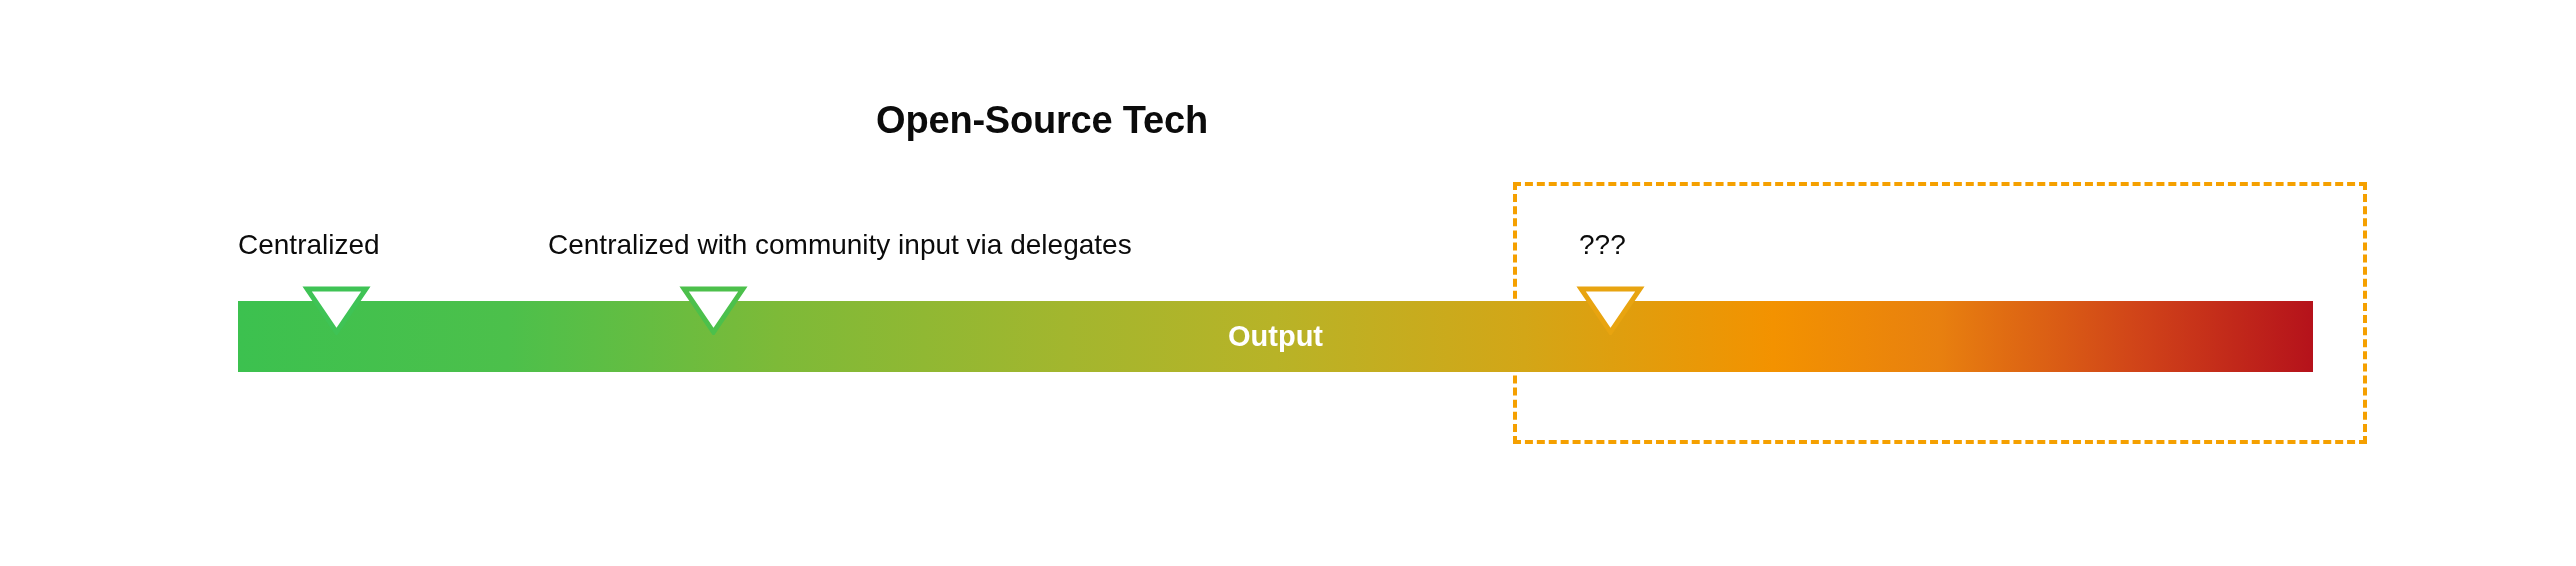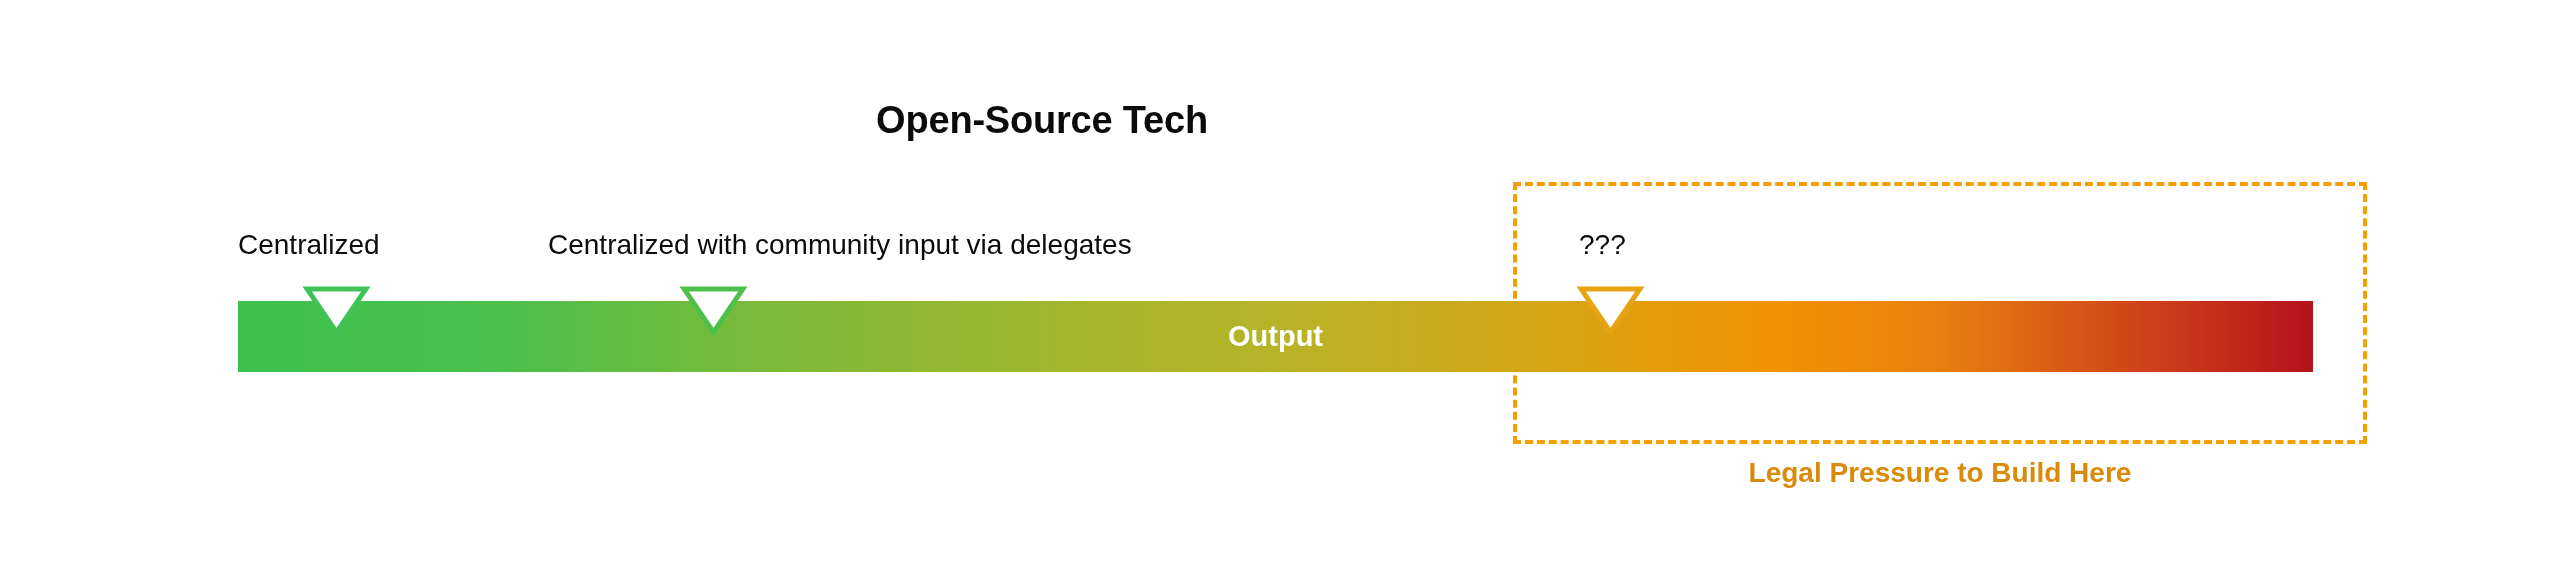--- a/index.html
+++ b/index.html
@@ -156,16 +156,15 @@
   </div>
   <div class="marker-label" id="marker-label-1" style="left: 511px; margin-left: 37px;">Centralized with community input via delegates</div>
 
   <div class="marker" id="marker-2" style="left: 1611px;">
     <svg viewBox="0 0 72 50">
       <polygon points="6,3 66,3 36,47" fill="#ffffff" stroke="#e8a410" stroke-width="5"></polygon>
     </svg>
   </div>
   <div class="marker-label" id="marker-label-2" style="left: 1579px;">???</div>
 
-  <div id="highlight-caption" style="color: rgb(217, 138, 8);">Legal Pressure to Build Here</div>
 
 </div>
 
 
 </body></html>

